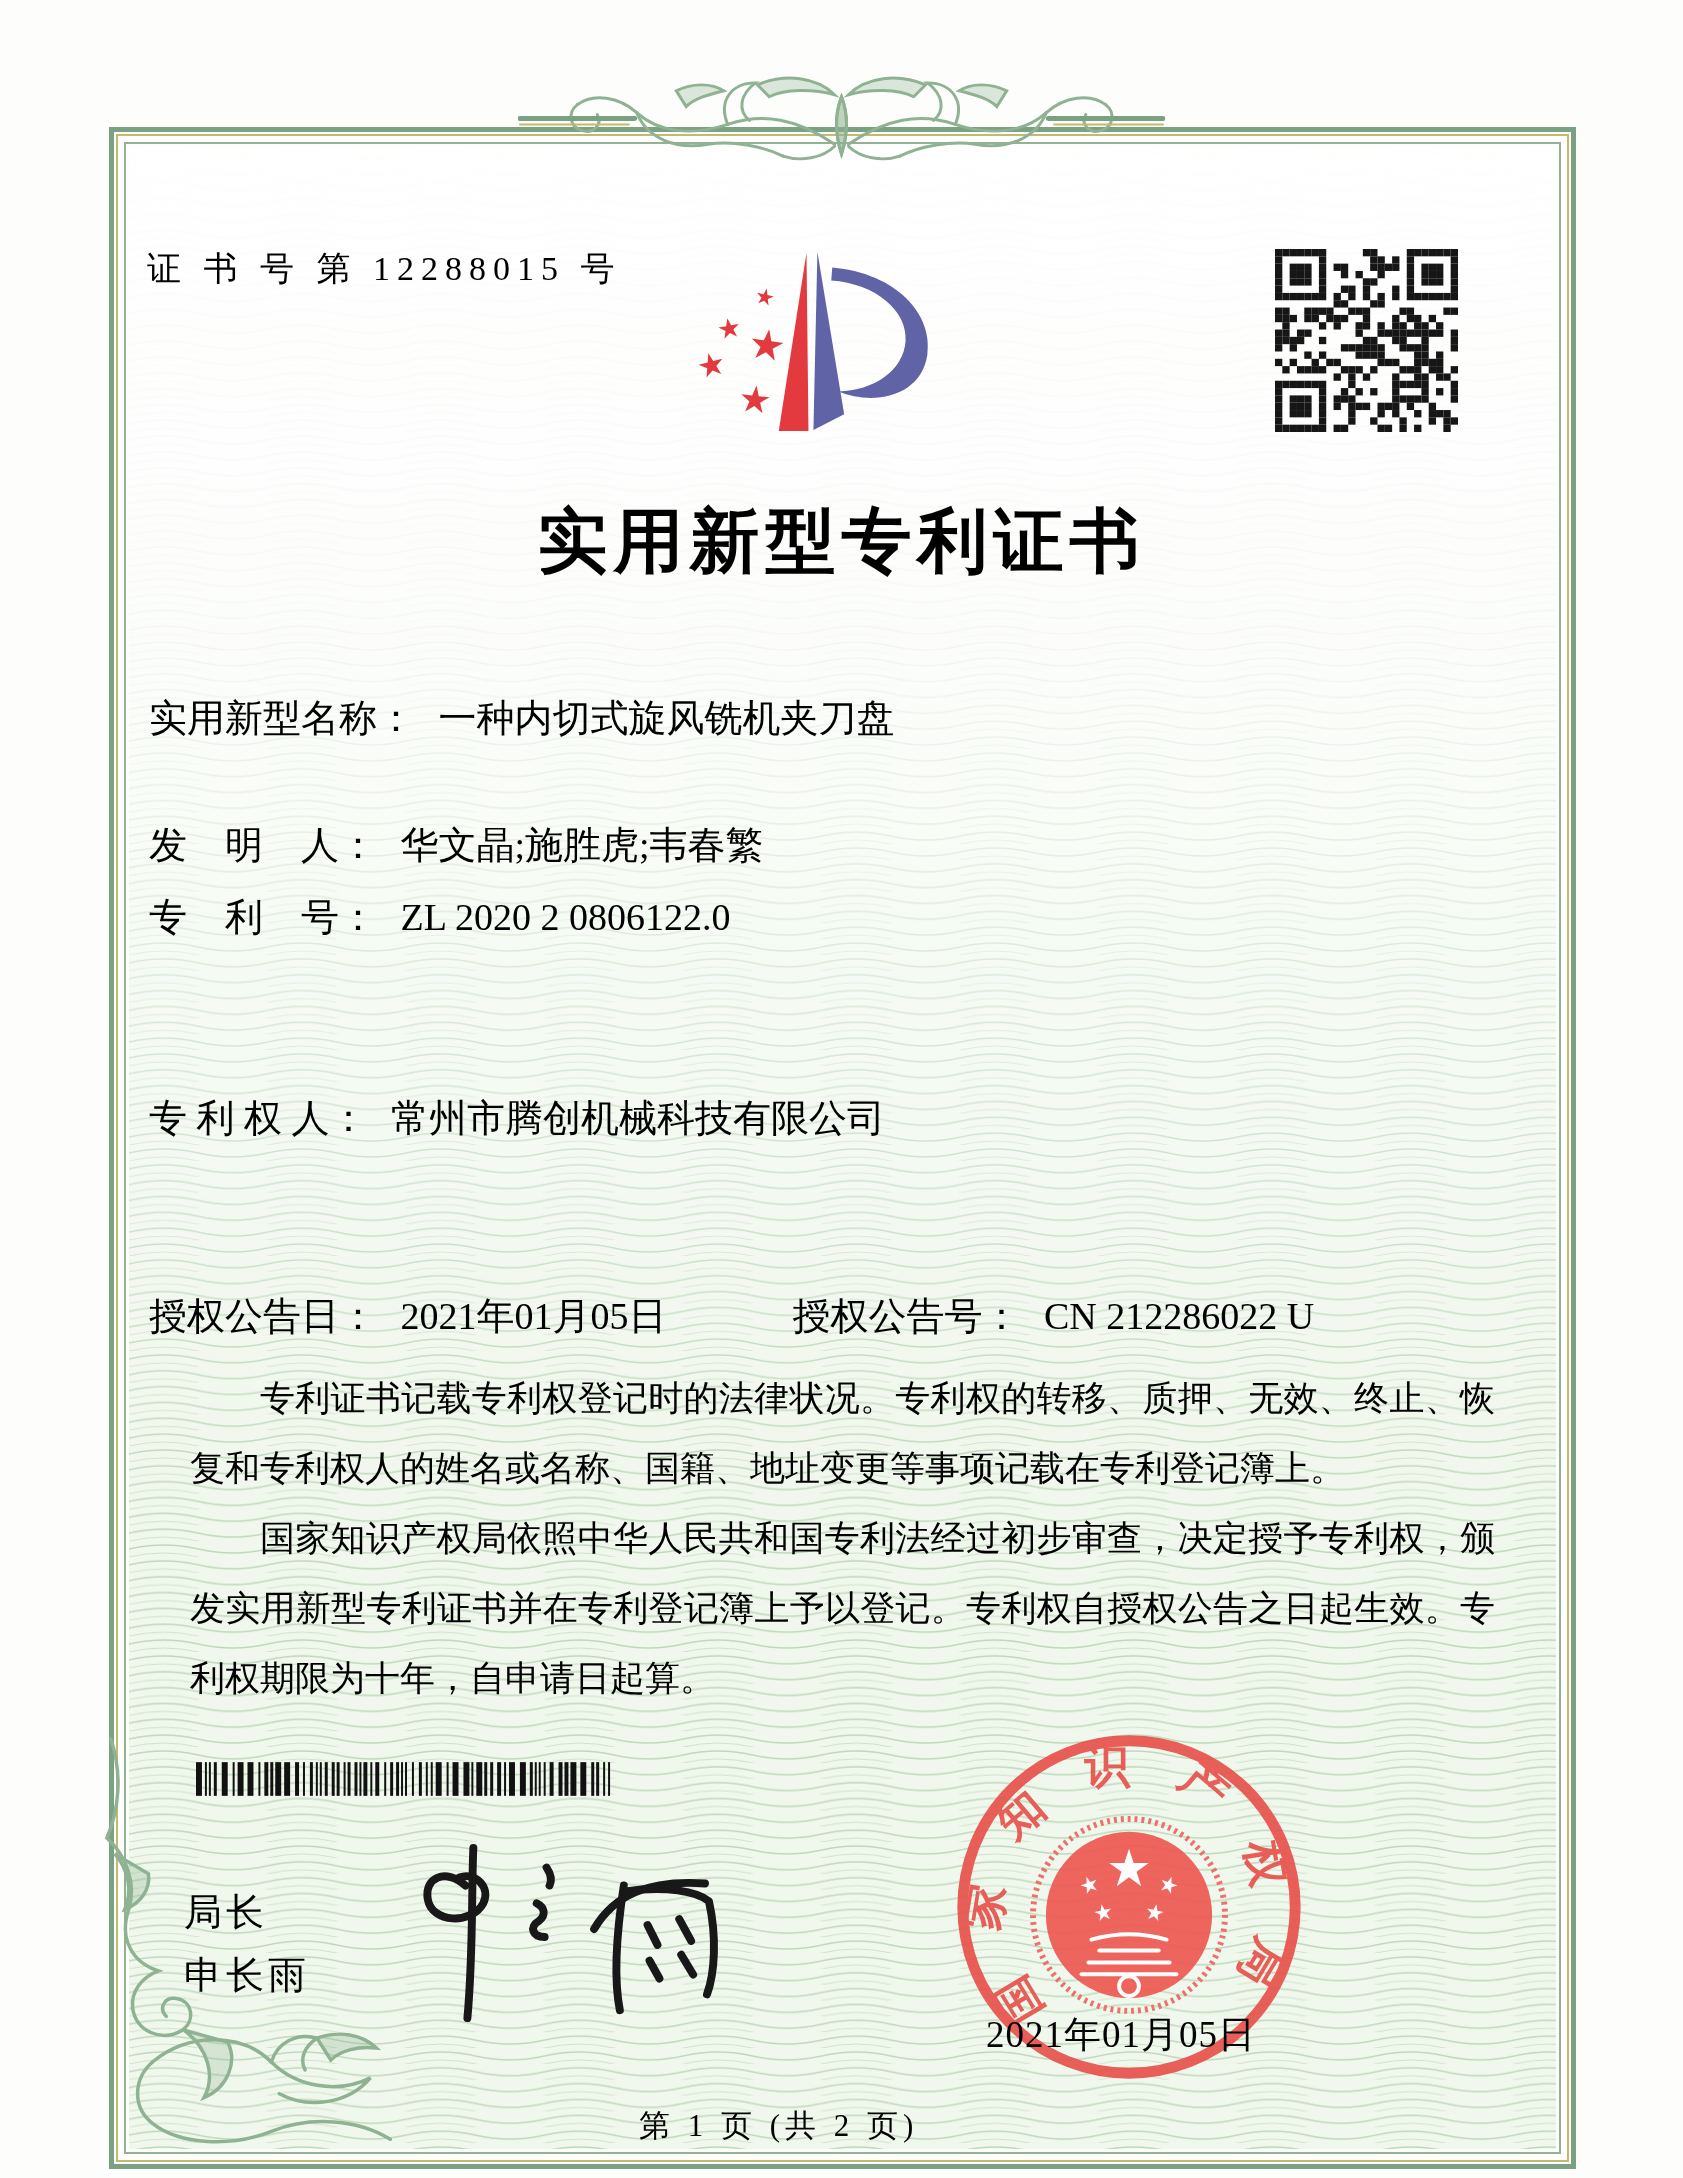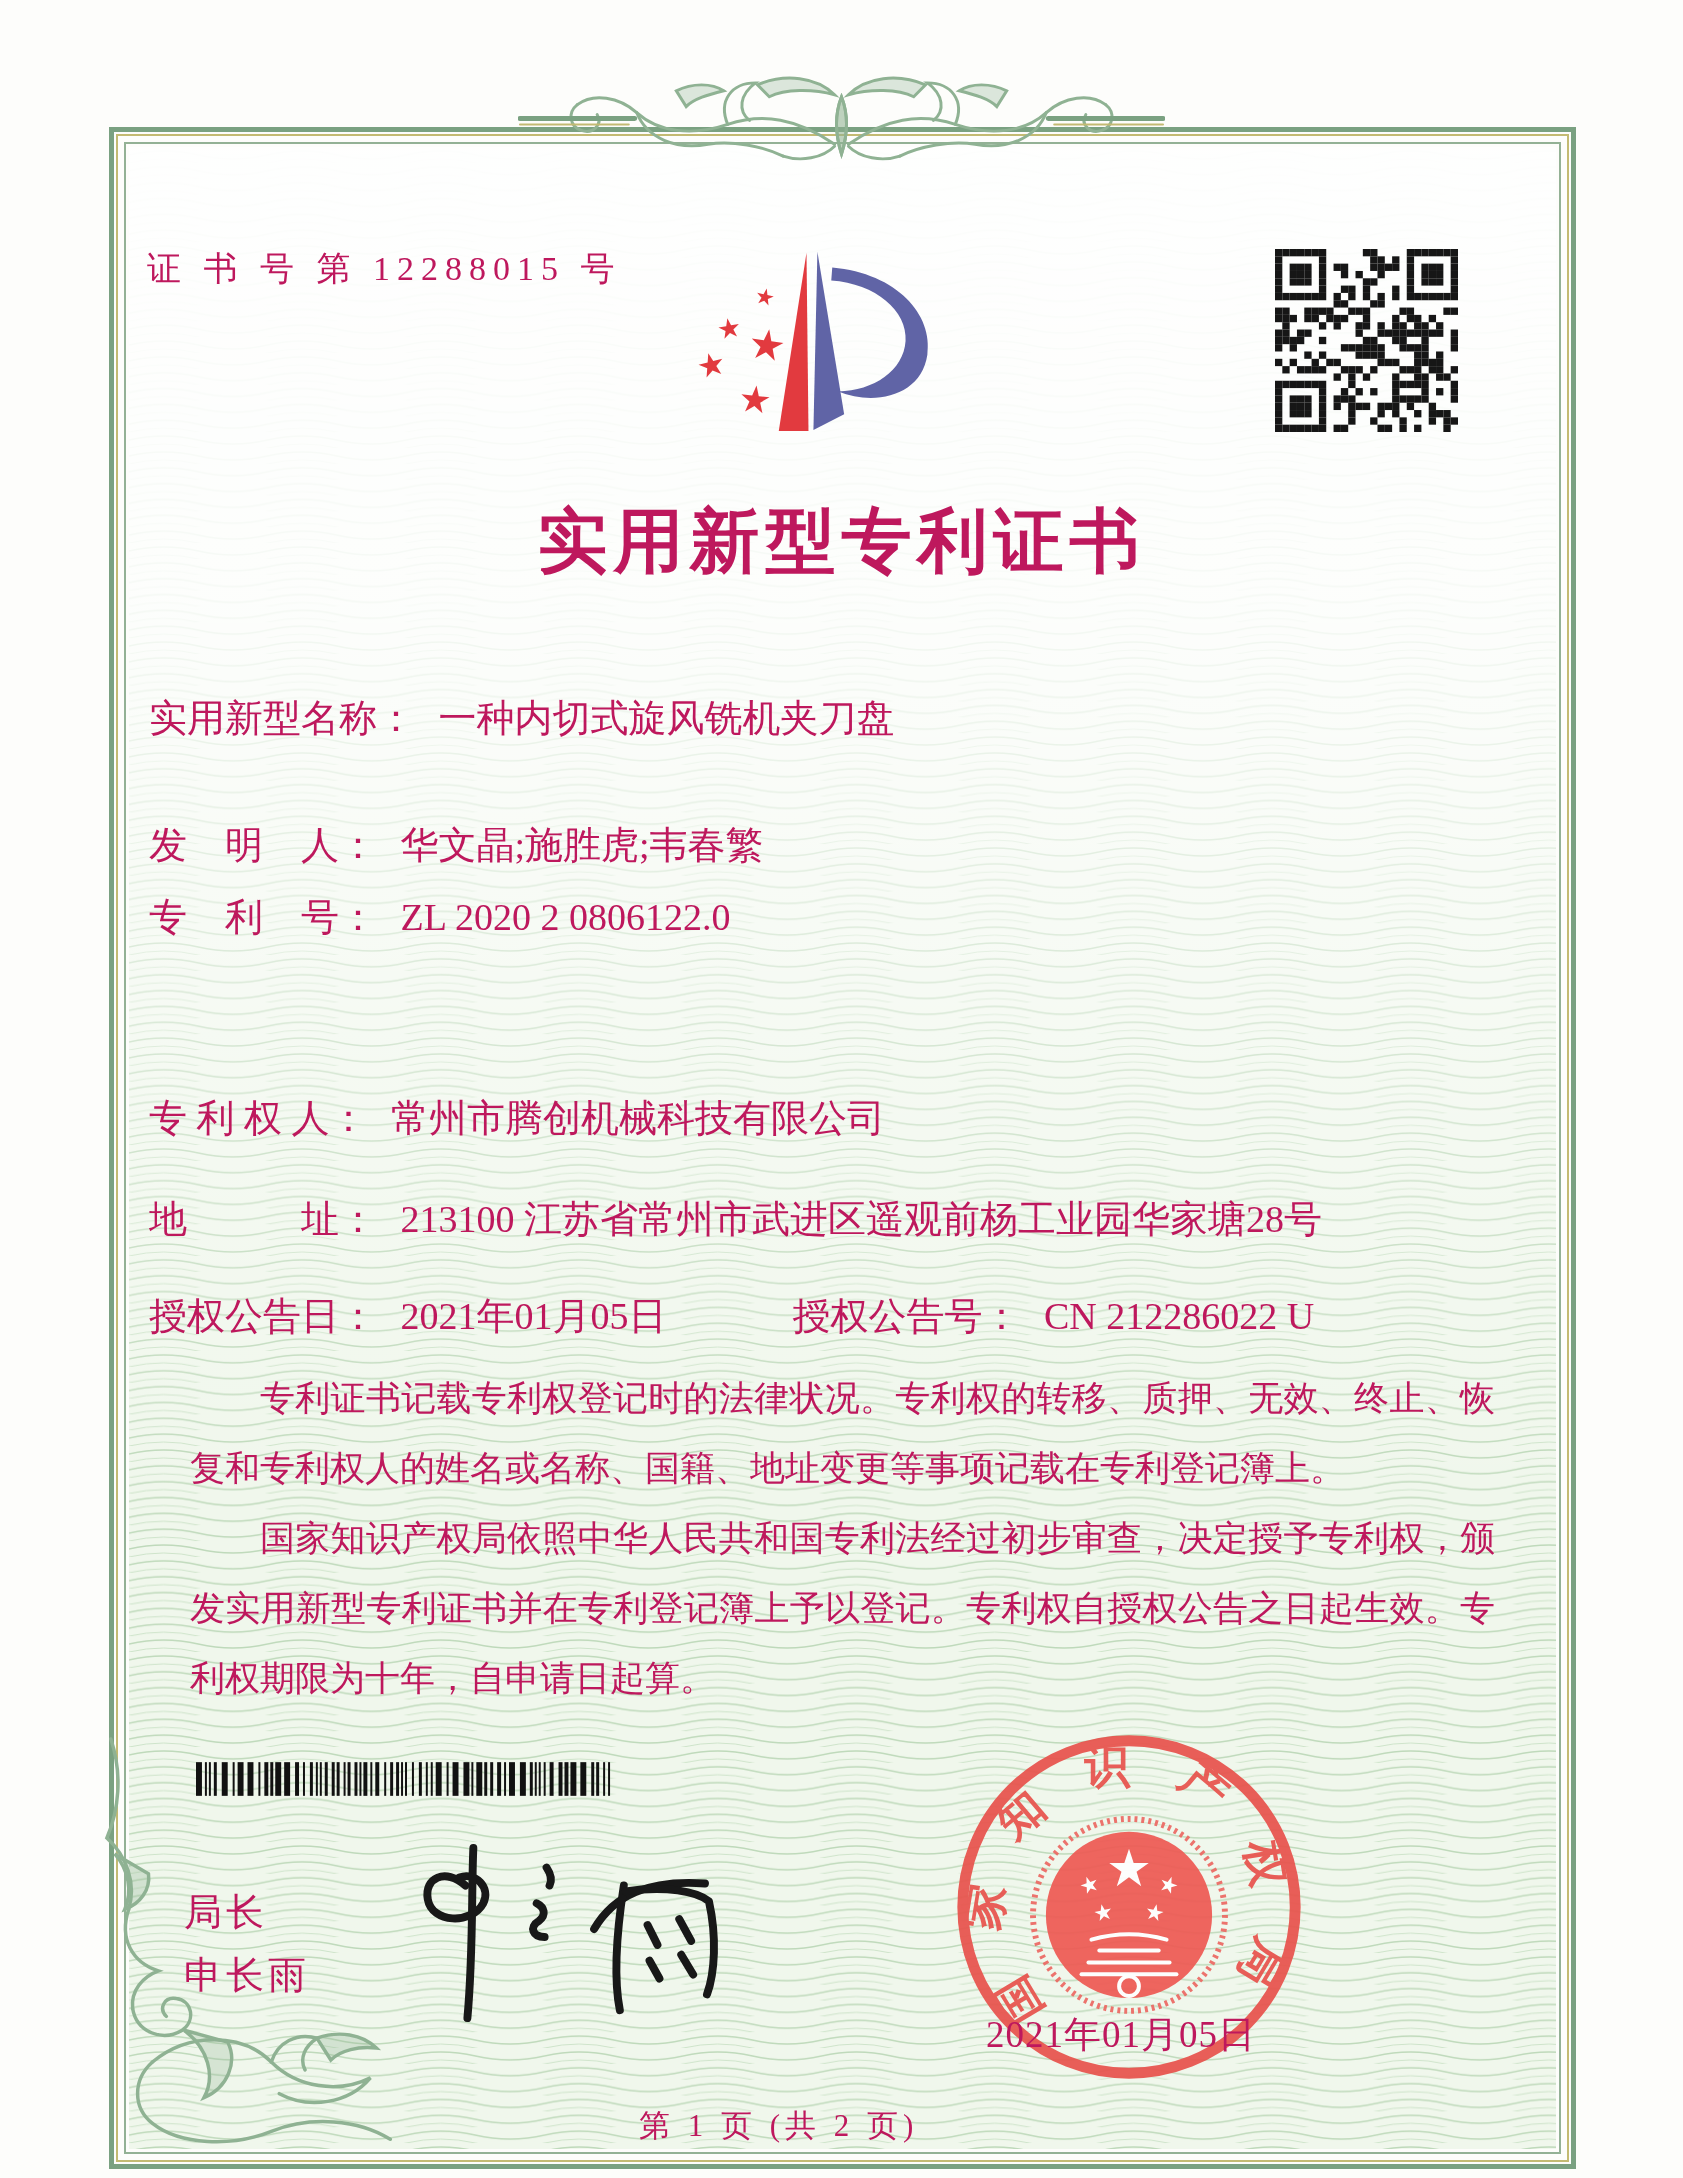--- a/index.html
+++ b/index.html
@@ -1,17 +1,17 @@
 <!DOCTYPE html>
 <html><head>
 <meta charset="utf-8">
 <style>
   html,body{margin:0;padding:0;background:#ffffff;}
   .page{position:relative;width:1683px;height:2178px;background:#fdfdfb;overflow:hidden;
-        font-family:"Liberation Serif","DejaVu Serif",serif;color:#be185d;}
+        font-family:"Liberation Serif","DejaVu Serif",serif;color:#000000;}
   
   .frame-outer{position:absolute;left:109px;top:127px;width:1457px;height:2032px;
                border:5px solid #7aa181;}
   .frame-mid{position:absolute;inset:2px;border:2px solid #c3ba72;}
   .frame-inner{position:absolute;inset:6px;border:2px solid #93b195;}
   .bg-layer{position:absolute;inset:3px;overflow:hidden;}
   .bg-fade{position:absolute;inset:3px;
            background:linear-gradient(180deg,rgba(255,255,255,.97) 0%,rgba(255,255,255,.85) 22%,
                       rgba(255,255,255,.35) 45%,rgba(255,255,255,0) 68%);}
   
@@ -423,24 +423,20 @@
     <span class="fvalue">华文晶;施胜虎;韦春繁</span>
   </div>
   <div class="abs field-row" style="top:892px">
     <span class="flabel">专　利　号：</span>
     <span class="fvalue">ZL 2020 2 0806122.0</span>
   </div>
   <div class="abs field-row" style="top:1093px">
     <span class="flabel">专 利 权 人：</span>
     <span class="fvalue">常州市腾创机械科技有限公司</span>
   </div>
-  <div class="abs field-row" style="top:1194px">
-    <span class="flabel">地　　　址：</span>
-    <span class="fvalue">213100 江苏省常州市武进区遥观前杨工业园华家塘28号</span>
-  </div>
   <div class="abs field-row" style="top:1291px">
     <span class="flabel">授权公告日：</span>
     <span class="fvalue">2021年01月05日</span>
     <span class="grant-gap"></span>
     <span class="flabel">授权公告号：</span>
     <span class="fvalue">CN 212286022 U</span>
   </div>
 
   <div class="abs paras">
     <p>专利证书记载专利权登记时的法律状况。专利权的转移、质押、无效、终止、恢复和专利权人的姓名或名称、国籍、地址变更等事项记载在专利登记簿上。</p>

